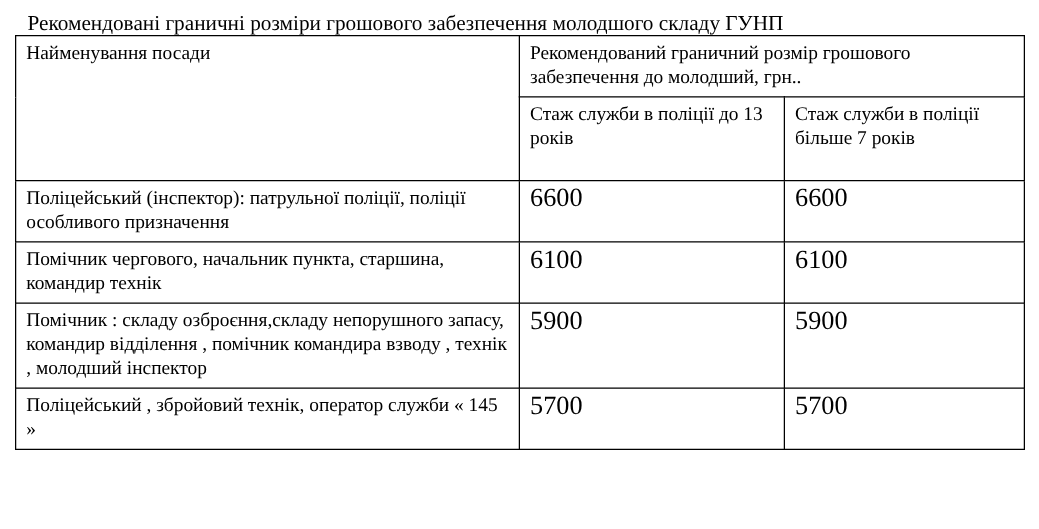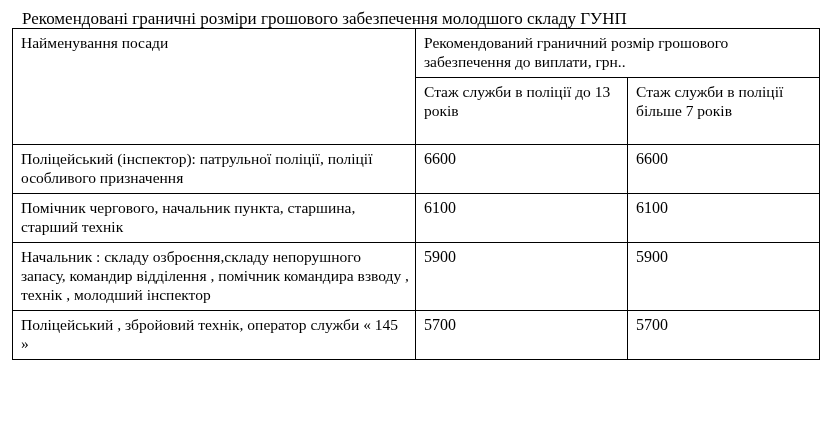--- a/index.html
+++ b/index.html
@@ -59,61 +59,61 @@
     line-height: 19px;
   }
   .cell-empty {
     height: 56px;
   }
   .row-body td {
     padding-top: 5px;
     padding-bottom: 7px;
   }
   .val {
-    font-size: 16px;
+    font-size: 21px;
   }
 </style>
 </head>
 <body>
 
 <div class="page">
 
   <div class="doc-title">Рекомендовані граничні розміри грошового забезпечення молодшого складу ГУНП</div>
 
   <div class="table-wrap">
     <table class="salary-table">
       <colgroup>
         <col class="col-a">
         <col class="col-b">
         <col class="col-c">
       </colgroup>
       <tbody>
         <tr>
           <td class="cell-head" rowspan="2">Найменування посади</td>
-          <td class="cell-head" colspan="2">Рекомендований граничний розмір грошового забезпечення до виплати, грн..</td>
+          <td class="cell-head" colspan="2">Рекомендований граничний розмір грошового забезпечення до молодший, грн..</td>
         </tr>
         <tr>
           <td class="cell-head cell-empty">Стаж служби в поліції до 13 років</td>
           <td class="cell-head cell-empty">Стаж служби в поліції більше 7 років</td>
         </tr>
 
         <tr class="row-body">
           <td>Поліцейський (інспектор): патрульної поліції, поліції особливого призначення</td>
           <td class="val">6600</td>
           <td class="val">6600</td>
         </tr>
 
         <tr class="row-body">
-          <td>Помічник чергового, начальник пункта, старшина, старший технік</td>
+          <td>Помічник чергового, начальник пункта, старшина, командир технік</td>
           <td class="val">6100</td>
           <td class="val">6100</td>
         </tr>
 
         <tr class="row-body">
-          <td>Начальник : складу озброєння,складу непорушного запасу, командир відділення , помічник командира взводу , технік , молодший інспектор</td>
+          <td>Помічник : складу озброєння,складу непорушного запасу, командир відділення , помічник командира взводу , технік , молодший інспектор</td>
           <td class="val">5900</td>
           <td class="val">5900</td>
         </tr>
 
         <tr class="row-body">
           <td>Поліцейський , збройовий технік, оператор служби « 145 »</td>
           <td class="val">5700</td>
           <td class="val">5700</td>
         </tr>
       </tbody>

